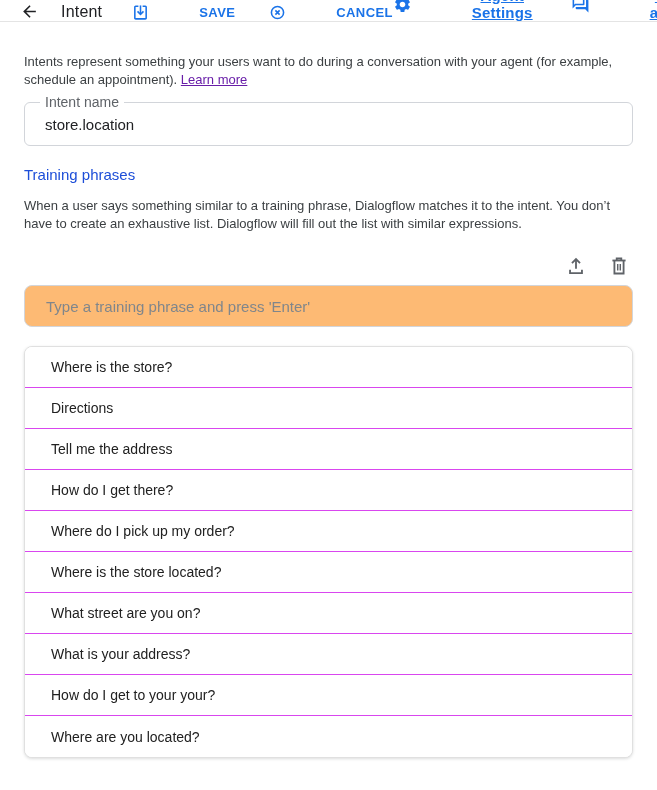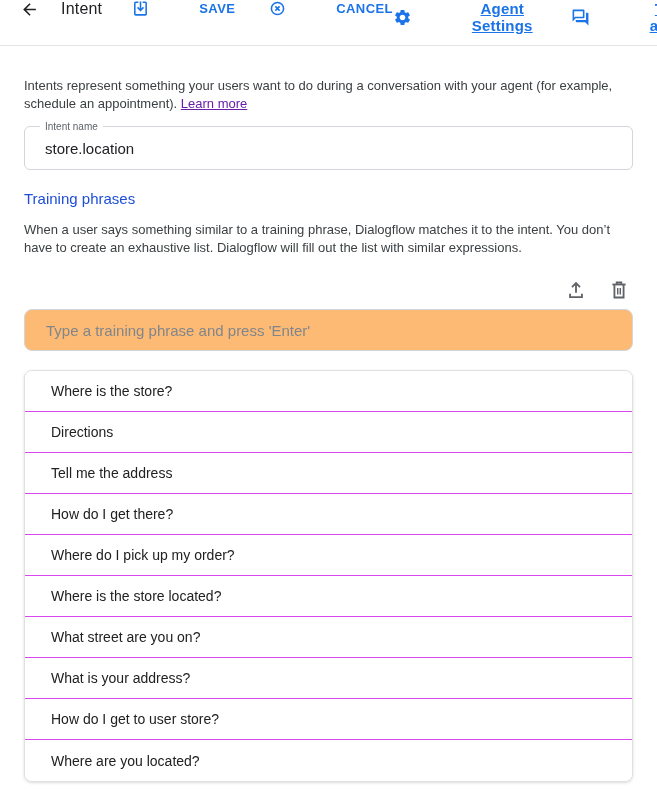--- a/index.html
+++ b/index.html
@@ -7,23 +7,23 @@
   body {
     width: 657px; height: 790px;
     font-family: "Liberation Sans", sans-serif;
     color: #202124;
     overflow: hidden;
   }
   .page { width: 657px; height: 790px; background: #fff; }
 
   
   .toolbar {
-    height: 46px;
+    height: 22px;
     display: flex;
-    align-items: flex-start;
+    align-items: flex-end;
     padding: 0 24px 0 20px;
     border-bottom: 1px solid #e4e4e4;
     background: #fff;
   }
   .icon-btn {
     display: inline-flex; align-items: center; justify-content: center;
     background: none; border: none; cursor: pointer; padding: 0;
     color: #3c4043;
   }
   .toolbar-title {
@@ -73,21 +73,21 @@
     border: 1px solid #d2d5da;
     border-radius: 6px;
     display: flex; align-items: center;
     background: #fff;
   }
   .mdc-field .float-label {
     position: absolute;
     top: -7px; left: 15px;
     background: #fff;
     padding: 0 5px;
-    font-size: 10px;
+    font-size: 14px;
     color: #5f6368;
     line-height: 13px;
   }
   .mdc-field input {
     width: 100%;
     border: none; outline: none;
     background: transparent;
     font-family: "Liberation Sans", sans-serif;
     font-size: 15px;
     color: #202124;
@@ -273,21 +273,21 @@
         <div class="phrase-row">
           <span>Where is the store located?</span>
         </div>
         <div class="phrase-row">
           <span>What street are you on?</span>
         </div>
         <div class="phrase-row">
           <span>What is your address?</span>
         </div>
         <div class="phrase-row">
-          <span>How do I get to user store?</span>
+          <span>How do I get to your your?</span>
         </div>
         <div class="phrase-row">
           <span>Where are you located?</span>
         </div>
       </div>
 
   </div>
 </div>
 
 </body></html>

